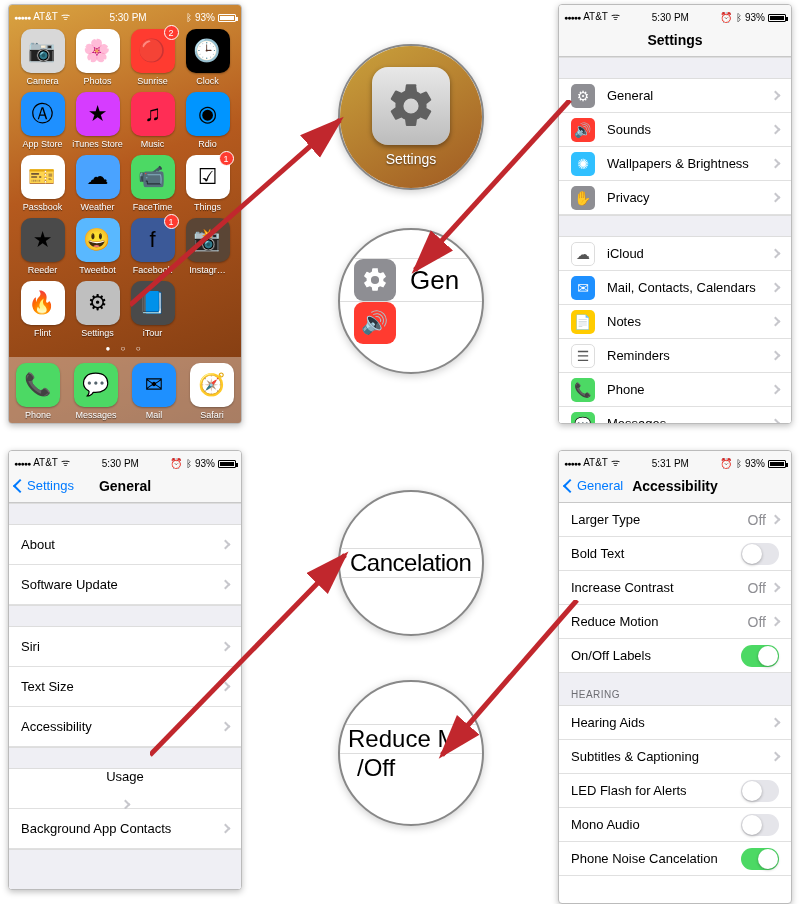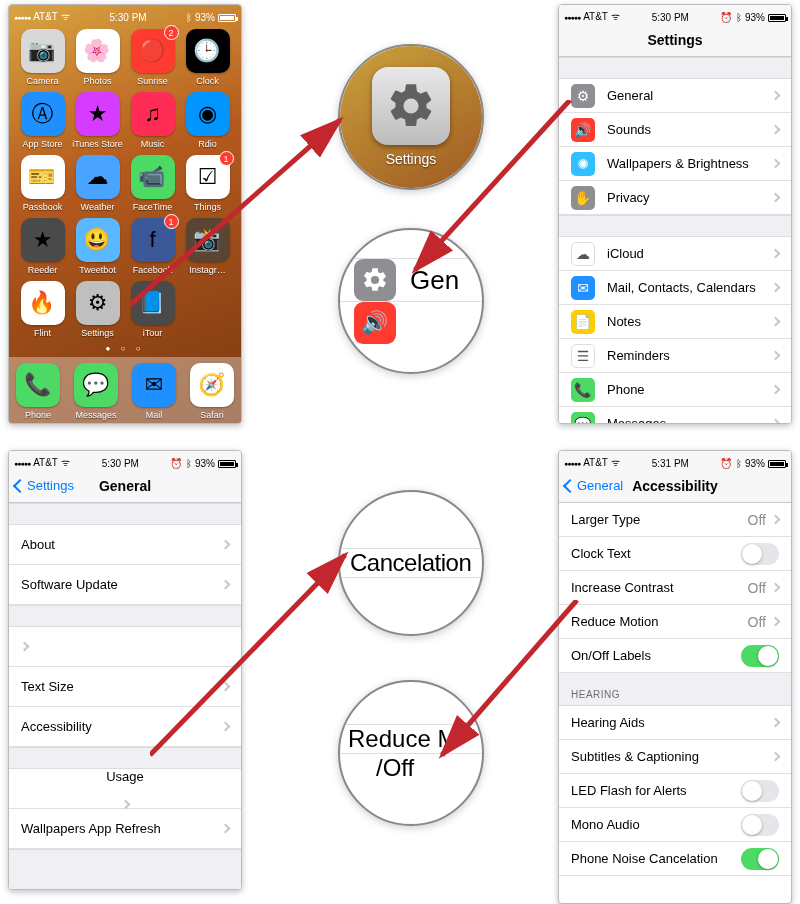--- a/index.html
+++ b/index.html
@@ -448,39 +448,40 @@
           <span class="chevron"></span>
         </div>
         <div class="row" style="min-height: 40px;">
           <span class="label">Software Update</span>
           <span class="chevron"></span>
         </div>
       </div>
     <div class="section-gap"></div>
     <div id="general-g2">
         <div class="row" style="min-height: 40px;">
+          <span class="label">Siri</span>
           <span class="chevron"></span>
         </div>
         <div class="row" style="min-height: 40px;">
           <span class="label">Text Size</span>
           <span class="chevron"></span>
         </div>
         <div class="row" style="min-height: 40px;">
           <span class="label">Accessibility</span>
           <span class="chevron"></span>
         </div>
       </div>
     <div class="section-gap"></div>
     <div id="general-g3">
         <div class="row" style="min-height: 40px; flex-direction: column;">
           <span class="label">Usage</span>
           <span class="chevron"></span>
         </div>
         <div class="row" style="min-height: 40px;">
-          <span class="label">Wallpapers App Refresh</span>
+          <span class="label">Background App Contacts</span>
           <span class="chevron"></span>
         </div>
       </div>
     <div class="section-gap" style="height:60px;"></div>
   </div>
 </div>
 
 <div class="phone" style="right:8px; top:450px; width:234px; height:454px;">
   <div class="status-bar dark">
     <div class="left">
@@ -505,21 +506,21 @@
     <span class="nav-title">Accessibility</span>
   </div>
   <div class="list">
     <div id="access-g1">
         <div class="row">
           <span class="label">Larger Type</span>
           <span class="value">Off</span>
           <span class="chevron"></span>
         </div>
         <div class="row">
-          <span class="label">Clock Text</span>
+          <span class="label">Bold Text</span>
           <div class="toggle ">
             <div class="knob"></div>
           </div>
         </div>
         <div class="row">
           <span class="label">Increase Contrast</span>
           <span class="value">Off</span>
           <span class="chevron"></span>
         </div>
         <div class="row">
@@ -603,21 +604,21 @@
     <div style="height:32%;background:#efeff4;"></div>
   </div>
 </div>
 
 <div class="circle" style="left:338px; top:680px; width:146px; height:146px;">
   <div style="width:100%;">
     <div style="height:20%;border-bottom:1px solid #ddd;"></div>
     <div style="height:42%;display:flex;align-items:center;padding-left:8px;border-bottom:1px solid #ddd;">
       <span style="font-size:24px;">Reduce M</span>
     </div>
-    <div style="height:38%;display:flex;align-items:center;padding-left:36px;">
+    <div style="height:38%;display:flex;align-items:center;padding-left:17px;">
       <span style="font-size:24px;">/Off</span>
     </div>
   </div>
 </div>
 
 <svg class="arrow" style="left:130px;top:110px;width:230px;height:200px;">
   <defs>
       <marker id="ah" markerWidth="10" markerHeight="10" refX="8" refY="3" orient="auto">
         <path d="M0,0 L0,6 L9,3 z" fill="#c1272d"></path>
       </marker>

